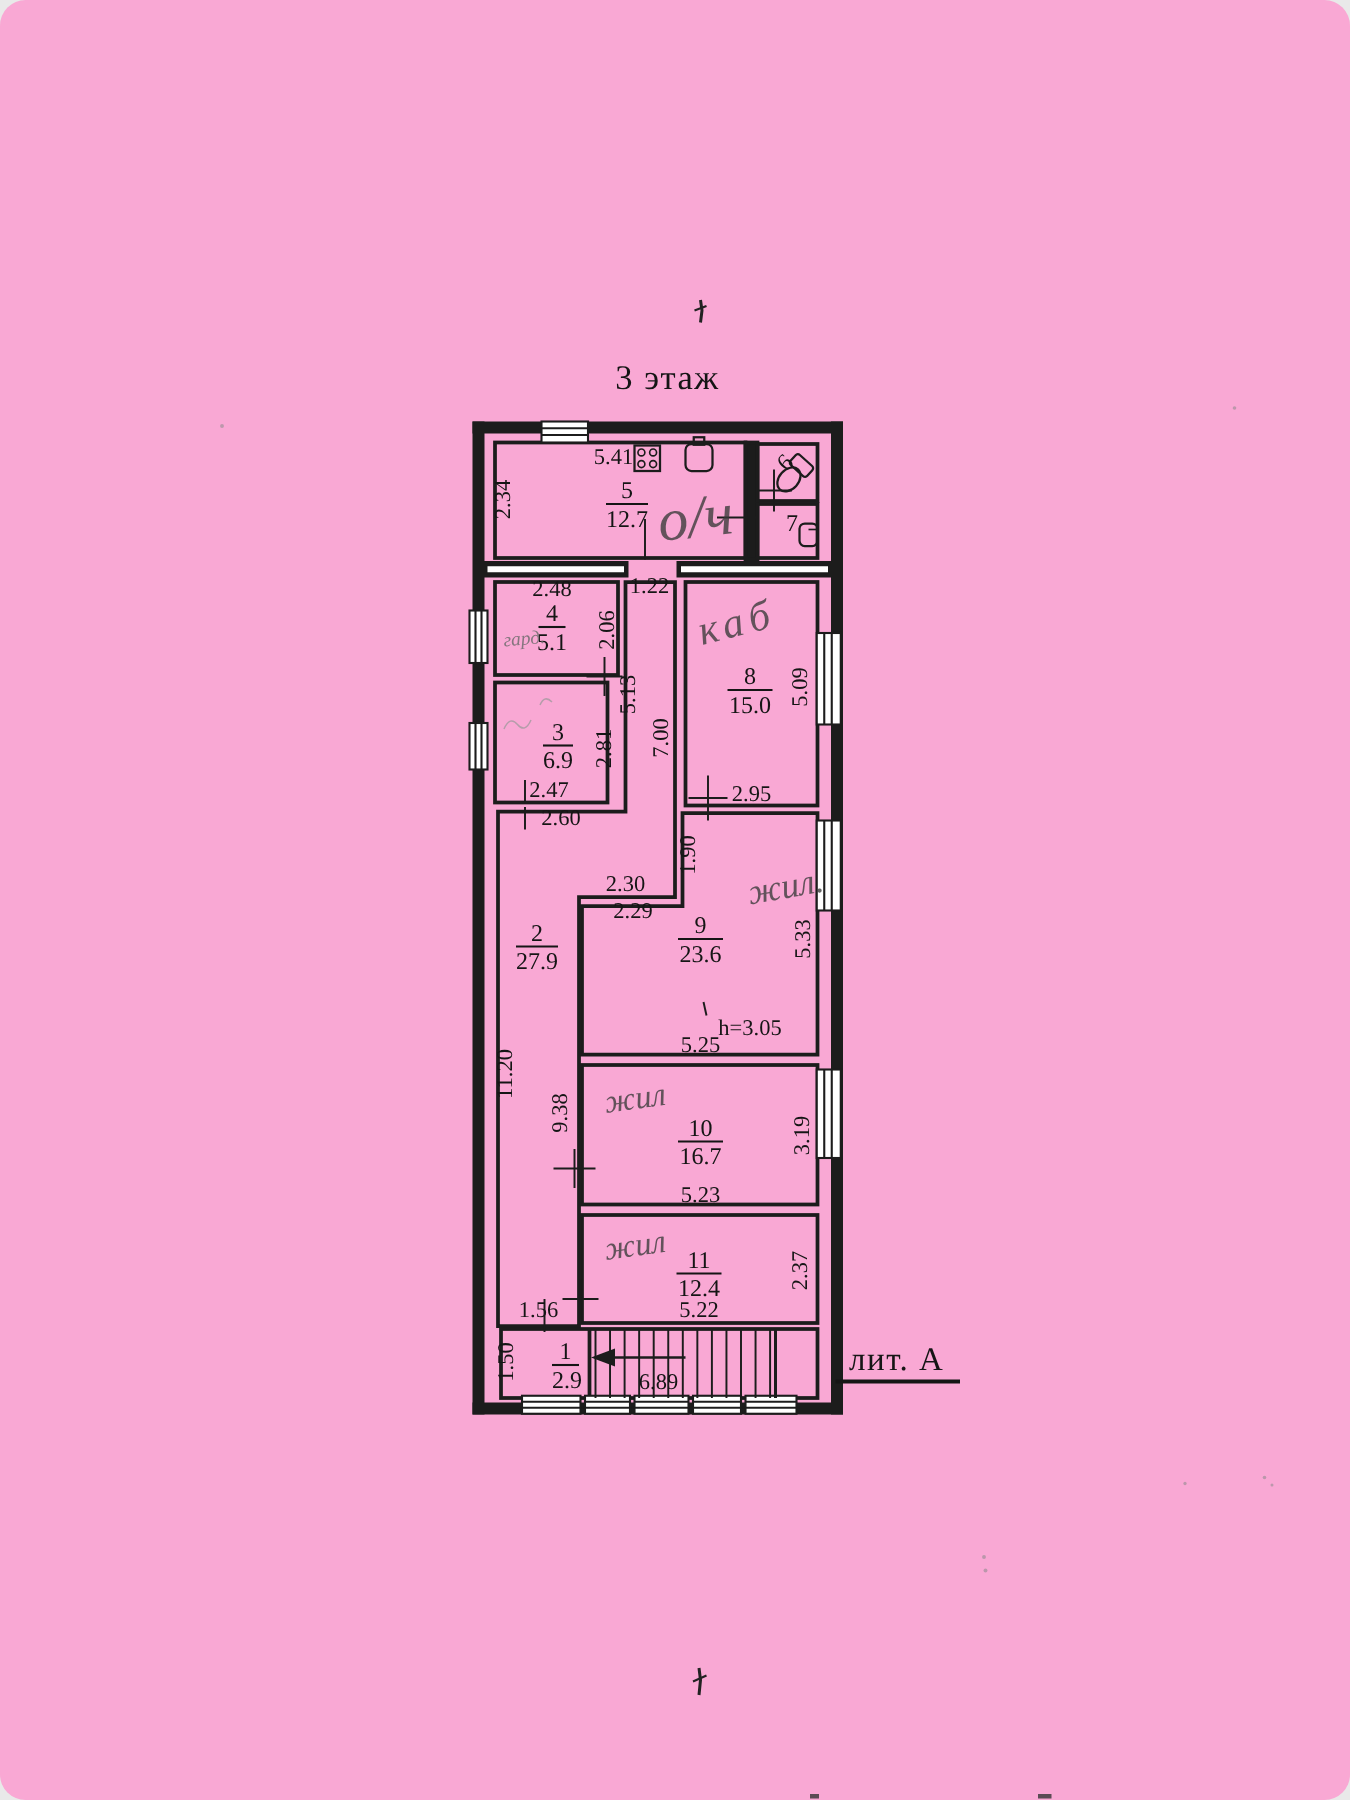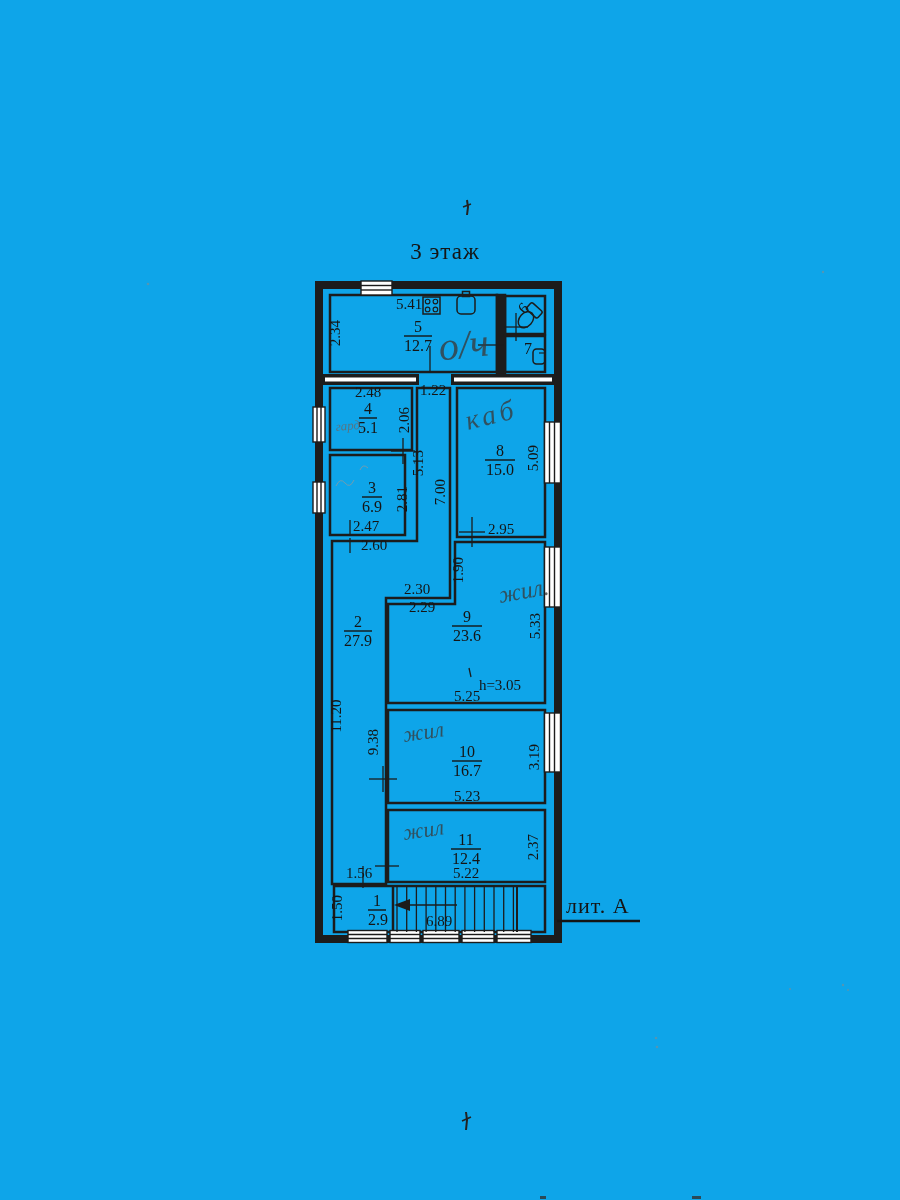--- a/index.html
+++ b/index.html
@@ -1,18 +1,18 @@
 <!DOCTYPE html>
 <html><head>
 <meta charset="utf-8">
 <style>
   html,body{margin:0;padding:0;background:#e9e9e9;}
   .sheet{
-    position:relative;width:900px;height:1200px;background:#0ea5e9;
-    font-family:"Liberation Serif","DejaVu Serif",serif;overflow:hidden;
+    position:relative;width:900px;height:1200px;background:#f9a8d4;
+    font-family:"Liberation Serif","DejaVu Serif",serif;overflow:hidden;border-radius:17px;
   }
   svg{position:absolute;left:0;top:0;}
   text{fill:#151515;}
   .dim{font-size:15px;}
   .roomnum{font-size:16px;}
   .roomarea{font-size:16px;}
   .title{font-size:23px;letter-spacing:1px;}
   .litera{font-size:22px;letter-spacing:1px;}
   .hand{font-style:italic;fill:#3a3a3a;opacity:.78;}
   .hand-light{font-style:italic;fill:#6a6a6a;opacity:.8;}

